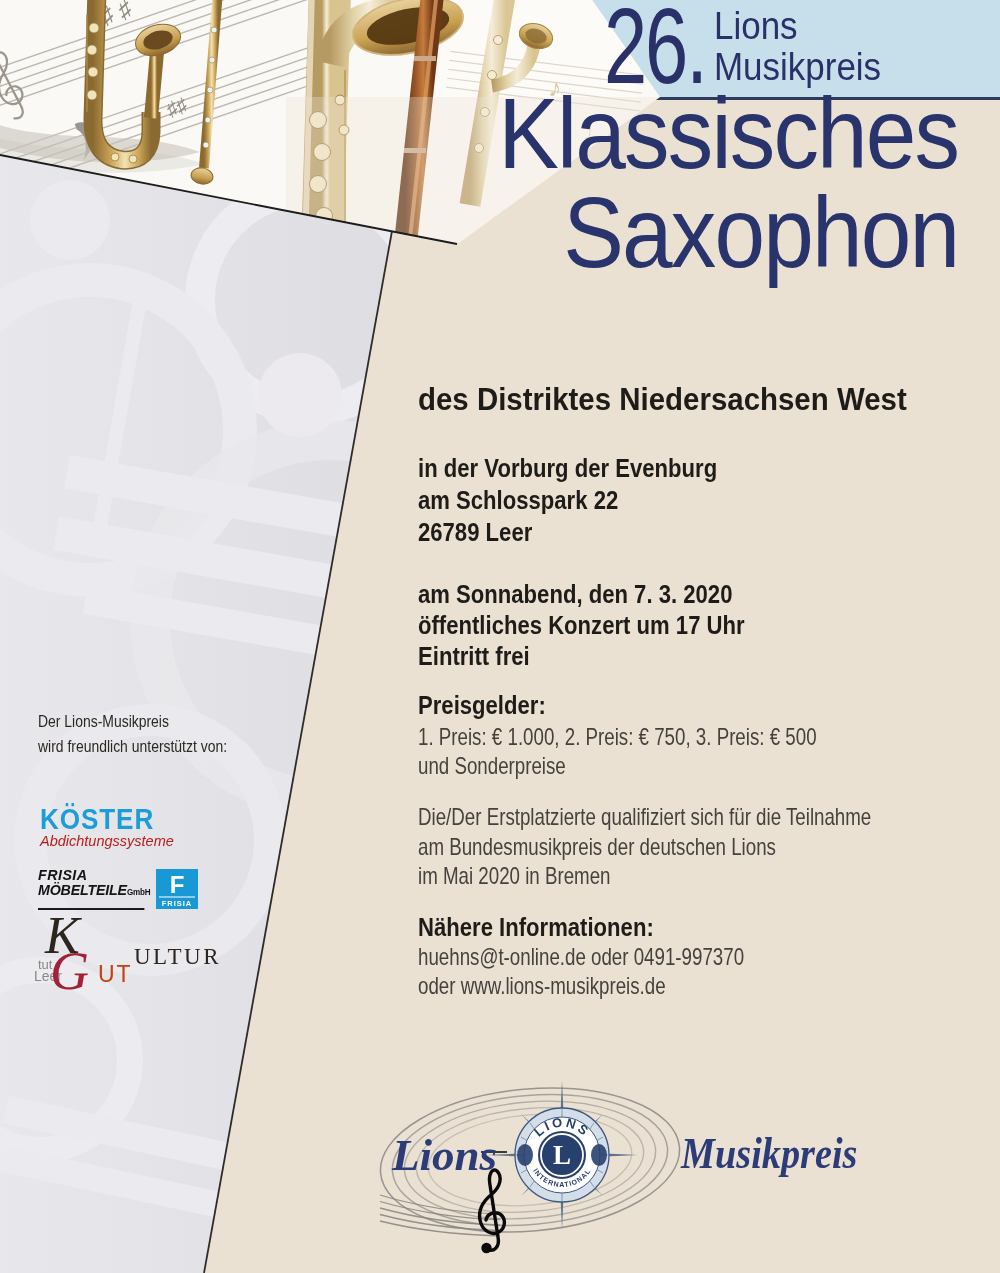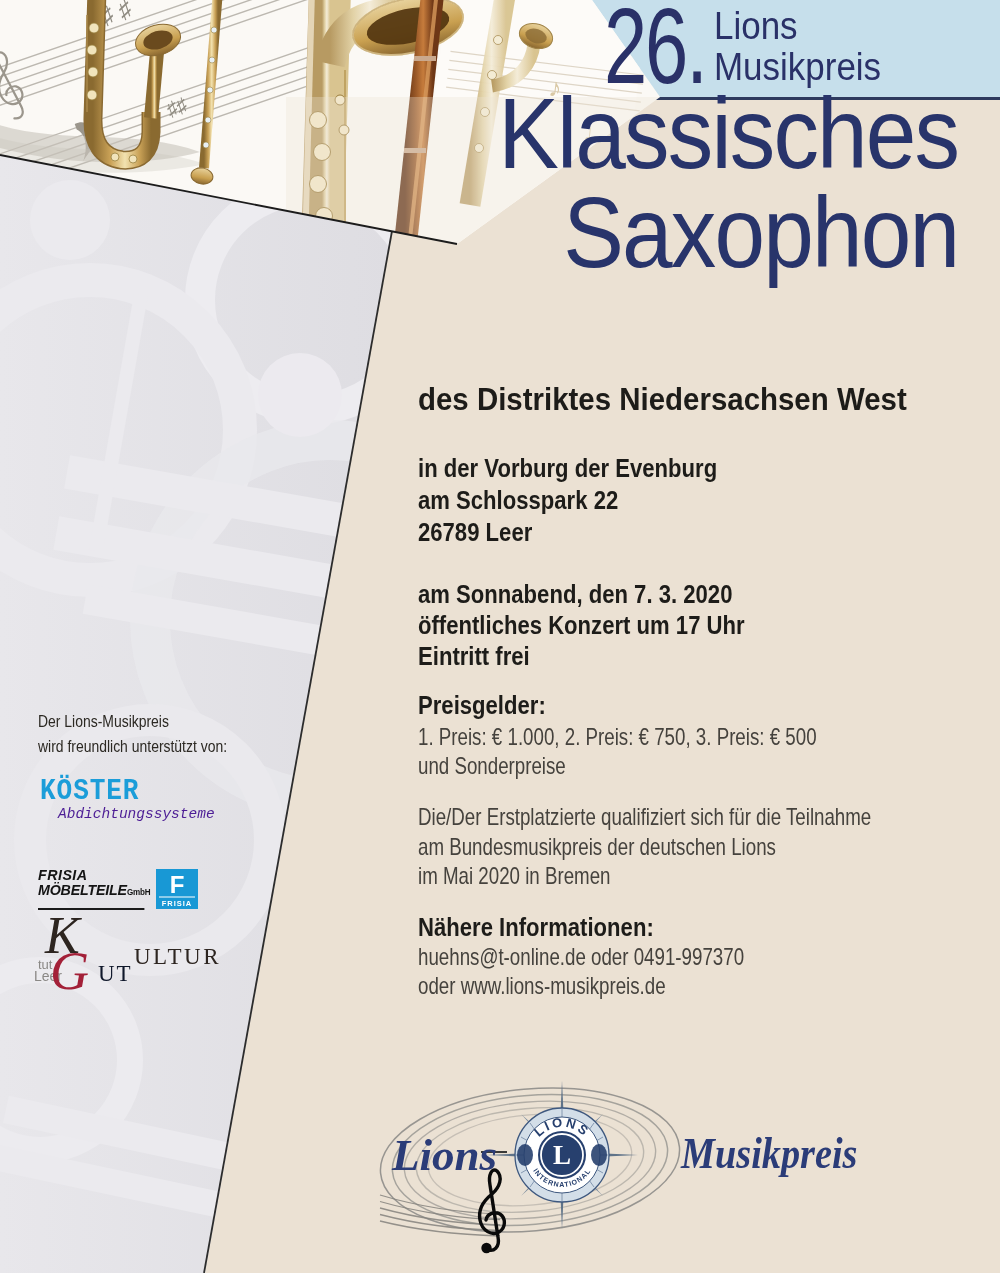--- a/index.html
+++ b/index.html
@@ -33,45 +33,45 @@
   .event{top:579px;font-size:26px;line-height:31px;transform:scaleX(.85);}
   .prizeh{top:690px;font-size:26px;transform:scaleX(.85);}
   .prizelines{top:722px;font-size:24px;line-height:29px;transform:scaleX(.78);}
   .qual{top:802px;font-size:24px;line-height:29.5px;transform:scaleX(.78);}
   .infoh{top:912px;font-size:26px;transform:scaleX(.85);}
   .infolines{top:943px;font-size:24px;line-height:28.5px;transform:scaleX(.78);}
 
   
   .intro{left:38px;top:710px;font-size:17px;line-height:24.5px;color:#2c2923;
     transform:scaleX(.82);transform-origin:left top;white-space:nowrap;}
-  .koester{left:40px;top:778px;transform-origin:left top;font-family:Liberation Mono, monospace;}
+  .koester{left:40px;top:805px;transform-origin:left top;}
   .koester-name{font-size:29px;font-weight:bold;letter-spacing:1px;color:#1b9dd9;
     transform:scaleX(.9);transform-origin:left top;display:block;line-height:28px;}
-  .koester-tag{font-size:14.5px;font-style:italic;color:#4c1d95;display:block;
-    margin-left:18px;line-height:16px;}
+  .koester-tag{font-size:14.5px;font-style:italic;color:#b91c1c;display:block;
+    line-height:16px;}
   .frisia{left:38px;top:868px;}
   .frisia-text{display:inline-block;border-bottom:2px solid #1b1b1b;padding-bottom:8px;
     width:112px;transform:scaleX(.95);transform-origin:left top;}
   .frisia-l1{font-size:15px;font-weight:bold;font-style:italic;color:#141414;
     letter-spacing:.5px;line-height:14px;display:block;}
   .frisia-l2{font-size:15px;font-weight:bold;font-style:italic;color:#141414;
     letter-spacing:-.2px;line-height:15px;display:block;}
   .frisia-gmbh{font-size:8.5px;font-style:normal;}
   .frisia-badge{position:absolute;left:118px;top:1px;width:42px;height:40px;background:#1898d5;}
   .kultur{left:34px;top:916px;width:150px;height:90px;}
   .k-script{left:11px;top:-6px;font-family:"Liberation Serif",serif;font-style:italic;
     font-size:52px;color:#2d2520;line-height:1;}
   .k-ultur{left:60px;top:28px;font-family:"Liberation Serif",serif;font-size:23px;
     letter-spacing:2.5px;color:#2d2520;margin-left:40px;}
   .k-tut{left:4px;top:41px;font-size:13px;color:#8a8885;}
   .k-leer{left:0;top:52px;font-size:14px;color:#8a8885;}
   .k-g{left:16px;top:28px;font-family:"Liberation Serif",serif;font-style:italic;
     font-size:54px;color:#a32038;line-height:1;}
-  .k-ut{left:64px;top:45px;font-family:Liberation Serif, serif;font-size:23px;
-    letter-spacing:2px;color:#0f172a;}
+  .k-ut{left:64px;top:45px;font-family:Liberation Sans, sans-serif;font-size:23px;
+    letter-spacing:2px;color:#c2410c;}
 
   
   .f-lions{left:392px;top:1129px;font-family:"Liberation Serif",serif;font-style:italic;
     font-weight:600;font-size:45px;color:#2b3c78;}
   .f-musik{left:681px;top:1127px;font-family:"Liberation Serif",serif;font-style:italic;
     font-weight:600;font-size:45px;color:#2b3c78;transform:scaleX(.85);transform-origin:left top;}
 </style>
 </head>
 <body>
 

